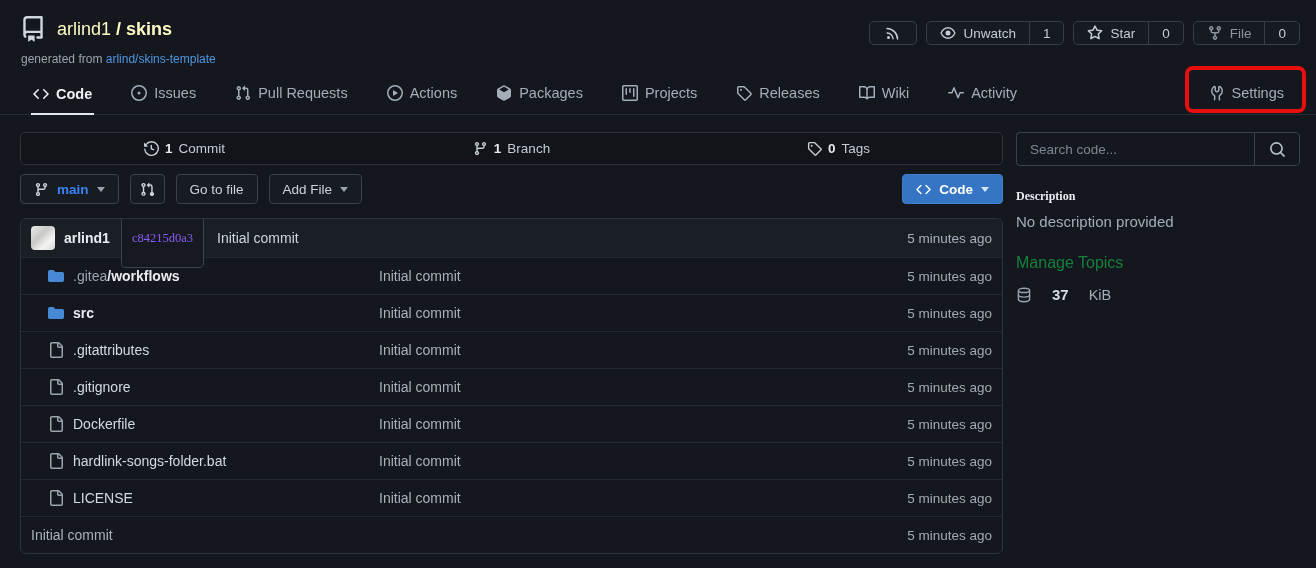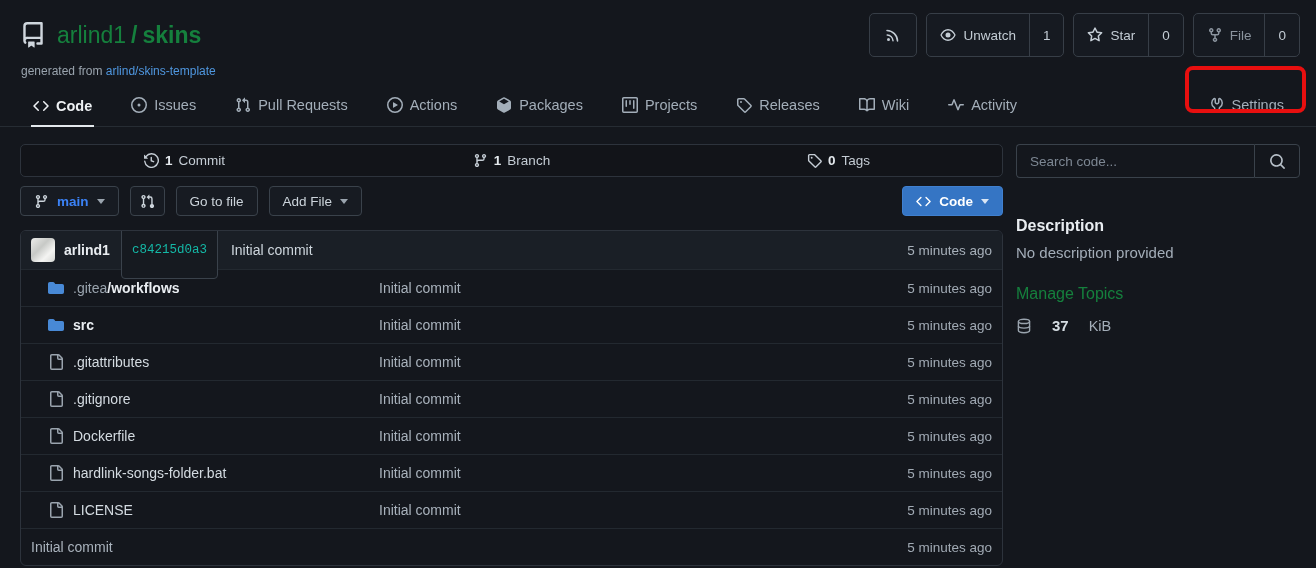--- a/index.html
+++ b/index.html
@@ -2,28 +2,28 @@
 <html><head>
 <meta charset="utf-8">
 <style>
   * { margin:0; padding:0; box-sizing:border-box; }
   html,body { width:1316px; height:568px; background:#14171d; overflow:hidden;
     font-family:"Liberation Sans", sans-serif; color:#d0d7de; }
 
   
   .title-row { display:flex; align-items:center; padding:13px 16px 0 20px; }
   .repo-icon { width:26px; height:26px; color:#cfd6dd; margin-right:11px; flex:none; }
-  .repo-title { font-size:23px; color:#15803d; }
+  .repo-title { font-size:18px; color:#fef9c3; }
   .repo-title .owner { font-weight:400; }
   .repo-title .sep { font-weight:700; margin:0 5px; }
   .repo-title .name { font-weight:700; }
 
   .header-actions { margin-left:auto; display:flex; gap:9px; align-items:center; }
   .btn-group { display:flex; border:1px solid #373e47; border-radius:5px; overflow:hidden;
-    height:44px; background:#161a21; align-items:stretch; }
+    height:24px; background:#161a21; align-items:stretch;margin-top:8px; }
   .btn-group .seg { display:flex; align-items:center; gap:7px; padding:0 13px;
     font-size:13.5px; color:#c3ccd4; cursor:pointer; }
   .btn-group .seg svg { width:16px; height:16px; }
   .btn-group .count { border-left:1px solid #373e47; }
   .btn-group .dim { color:#8b949e; }
   .rss-seg { padding:0 15px !important; }
 
   .gen-row { padding:7px 16px 0 21px; font-size:12px; color:#9aa4ae; }
   .gen-row a { color:#4f97e0; text-decoration:none; }
 
@@ -65,21 +65,21 @@
   .code-btn .caret { border-top-color:#d9e6f5; }
 
   
   .file-table { margin-top:14px; border:1px solid #2d333c; border-radius:6px;
     overflow:hidden; background:#14171d; }
   .commit-row { height:38px; background:#1a1f26; display:flex; align-items:center;
     padding:0 10px; }
   .avatar { width:24px; height:24px; border-radius:4px; flex:none;
     background:linear-gradient(135deg,#ececea 0%,#c7c9c6 40%,#f4f4f2 70%,#d4d6d3 100%); }
   .commit-author { font-weight:700; color:#e9edf1; font-size:14px; margin:0 11px 0 9px; }
-  .hash-badge { font-family:Liberation Mono, monospace; font-size:12.5px; color:#14b8a6;
+  .hash-badge { font-family:Liberation Serif, serif; font-size:12.5px; color:#8b5cf6;
     border:1px solid #3a424b; background:#161a20; border-radius:4px; padding:21px 10px;
     cursor:pointer; }
   .commit-msg { margin-left:13px; font-size:14px; color:#ced6dd; cursor:pointer; }
   .commit-time { margin-left:auto; font-size:13.5px; color:#a7b0ba; }
 
   .file-row { height:37px; display:flex; align-items:center; padding:0 10px;
     border-top:1px solid #232930; font-size:14px; }
   .cell-name { width:348px; flex:none; display:flex; align-items:center; gap:9px;
     cursor:pointer;padding-left:17px; }
   .cell-name svg { width:16px; height:16px; flex:none; }
@@ -95,21 +95,21 @@
   .search-row { display:flex; height:34px; }
   .search-input { flex:1; min-width:0; background:#14171d; border:1px solid #3a424b;
     border-right:none; border-radius:4px 0 0 4px; color:#e6edf3; padding:0 13px;
     font-size:13.5px; outline:none; font-family:"Liberation Sans", sans-serif; }
   .search-input::placeholder { color:#7d8793; }
   .search-btn { width:46px; flex:none; border:1px solid #3a424b; border-radius:0 4px 4px 0;
     background:#14171d; color:#b6bfc8; display:flex; align-items:center;
     justify-content:center; cursor:pointer; }
   .search-btn svg { width:17px; height:17px; }
 
-  .desc-title { margin-top:39px; font-size:16px; font-weight:700; color:#e9edf1; }
+  .desc-title { margin-top:23px; font-size:12px; font-weight:700; color:#e9edf1;font-family:Liberation Serif, serif; }
   .desc-text { margin-top:9px; font-size:15px; color:#a3adb8; }
   .manage-topics { margin-top:24px; font-size:16px; color:#15803d; cursor:pointer; }
   .size-row { margin-top:14px; display:flex; align-items:center; gap:20px;
     color:#a3adb8; font-size:14.5px; }
   .size-row svg { width:16px; height:16px; color:#9aa4ae; }
   .size-val { font-weight:700; color:#d6dde3; font-size:15px; }
 </style>
 </head>
 <body>
 

